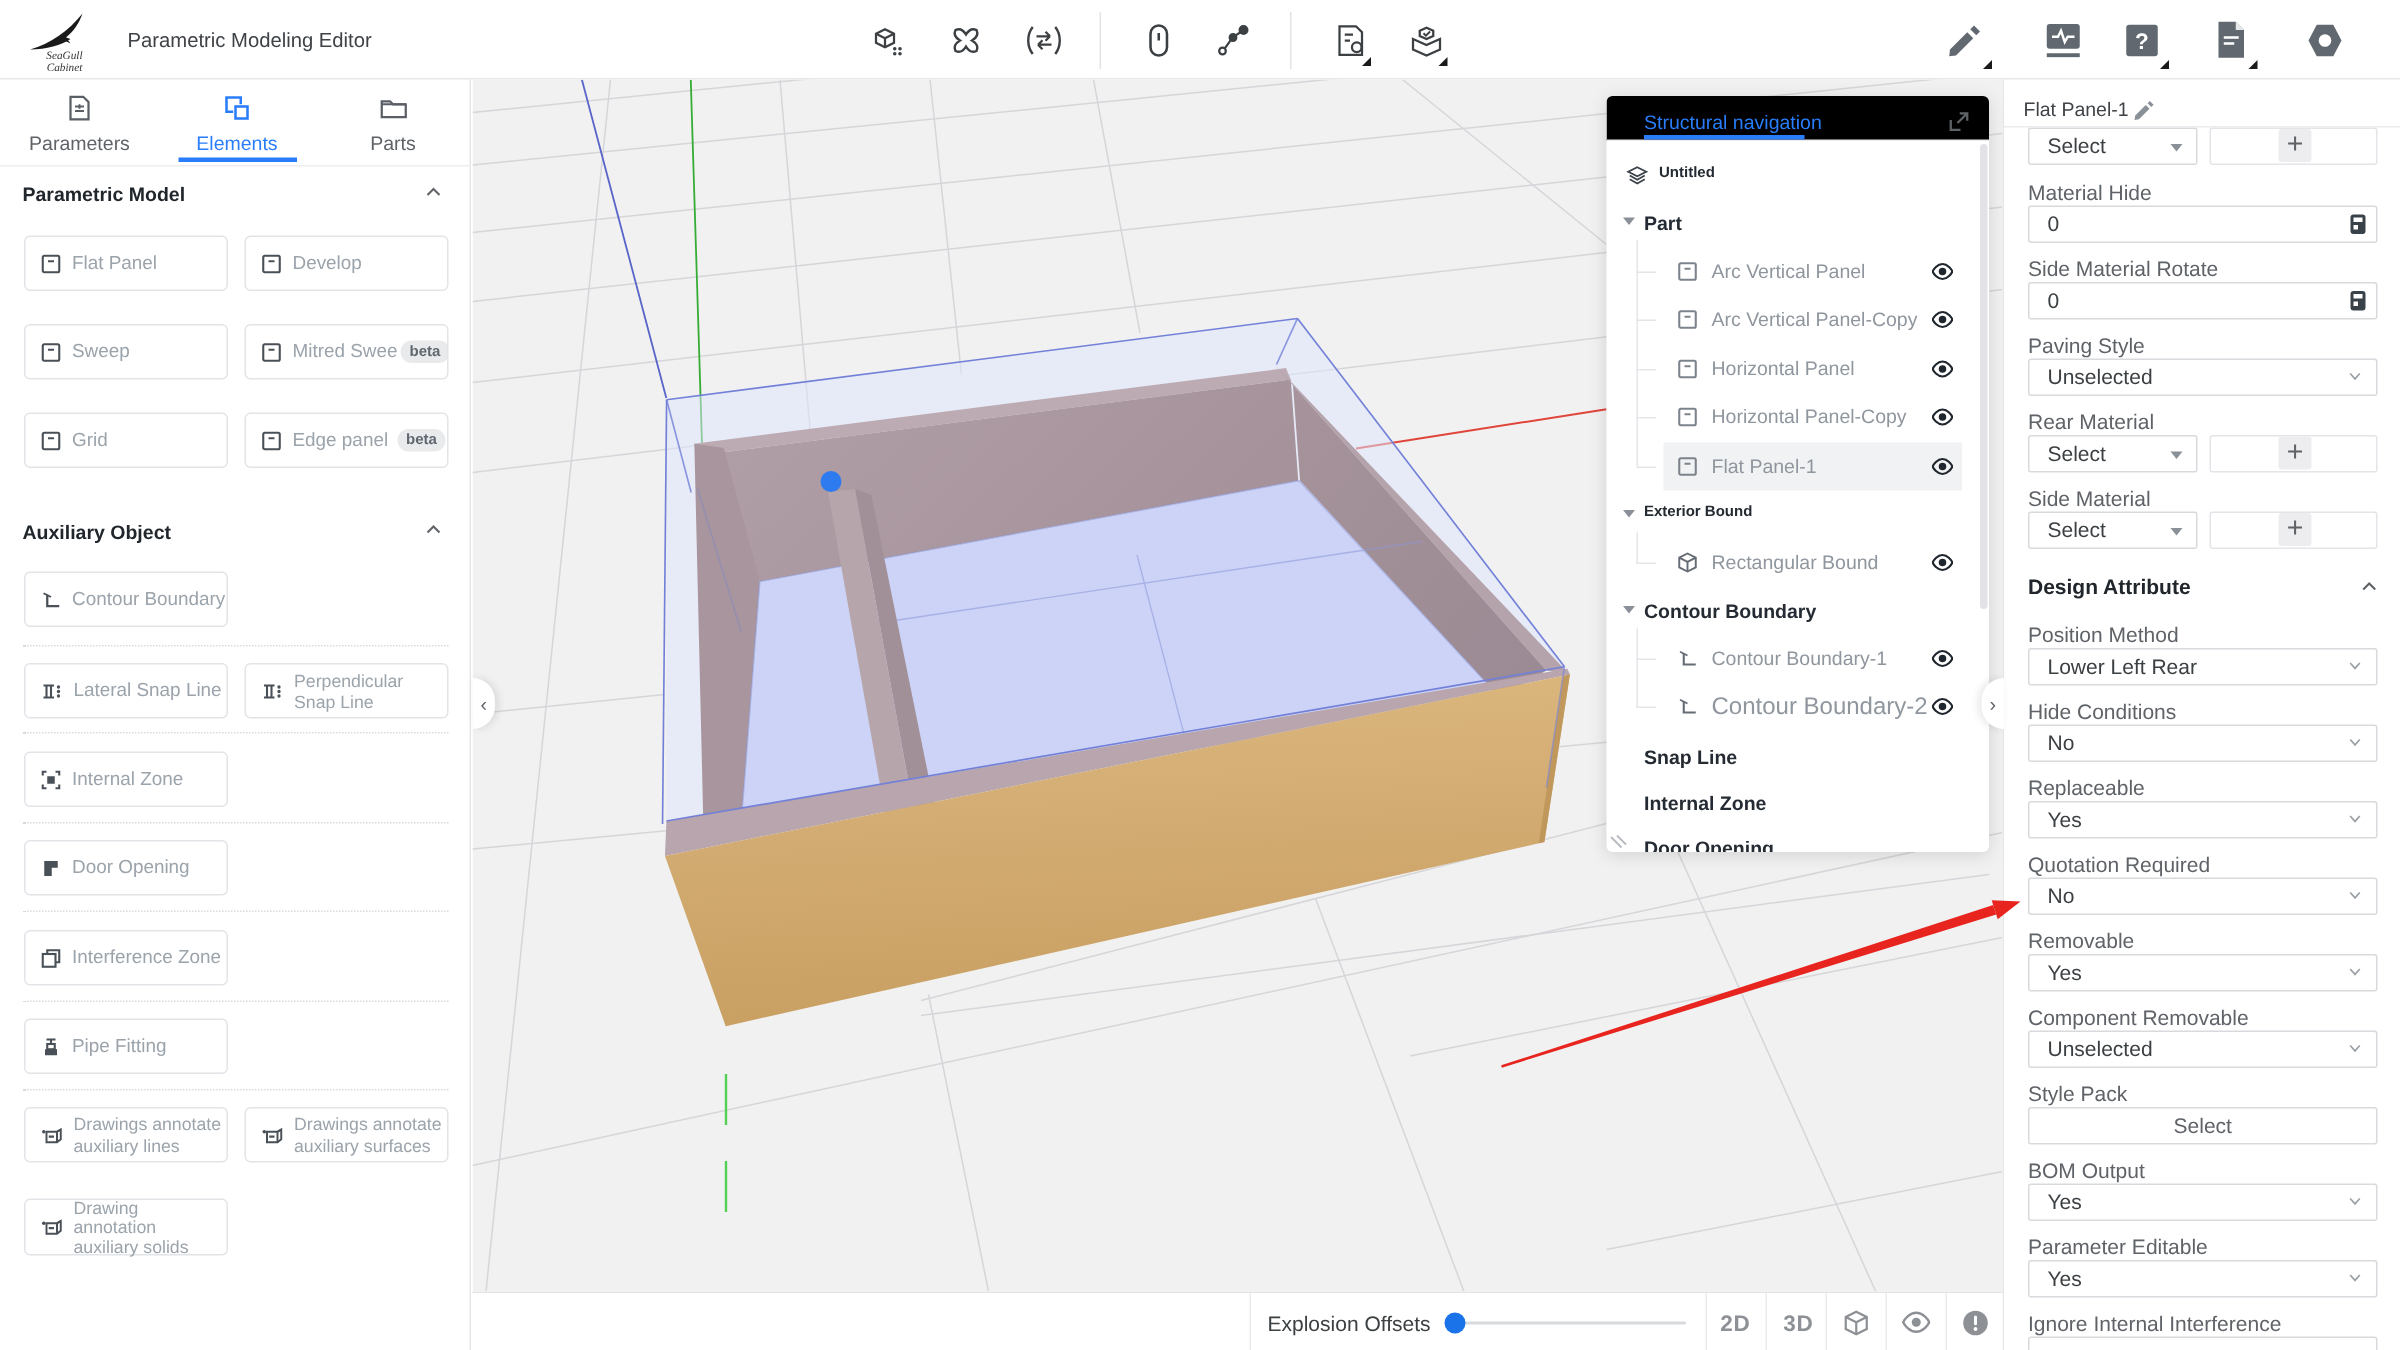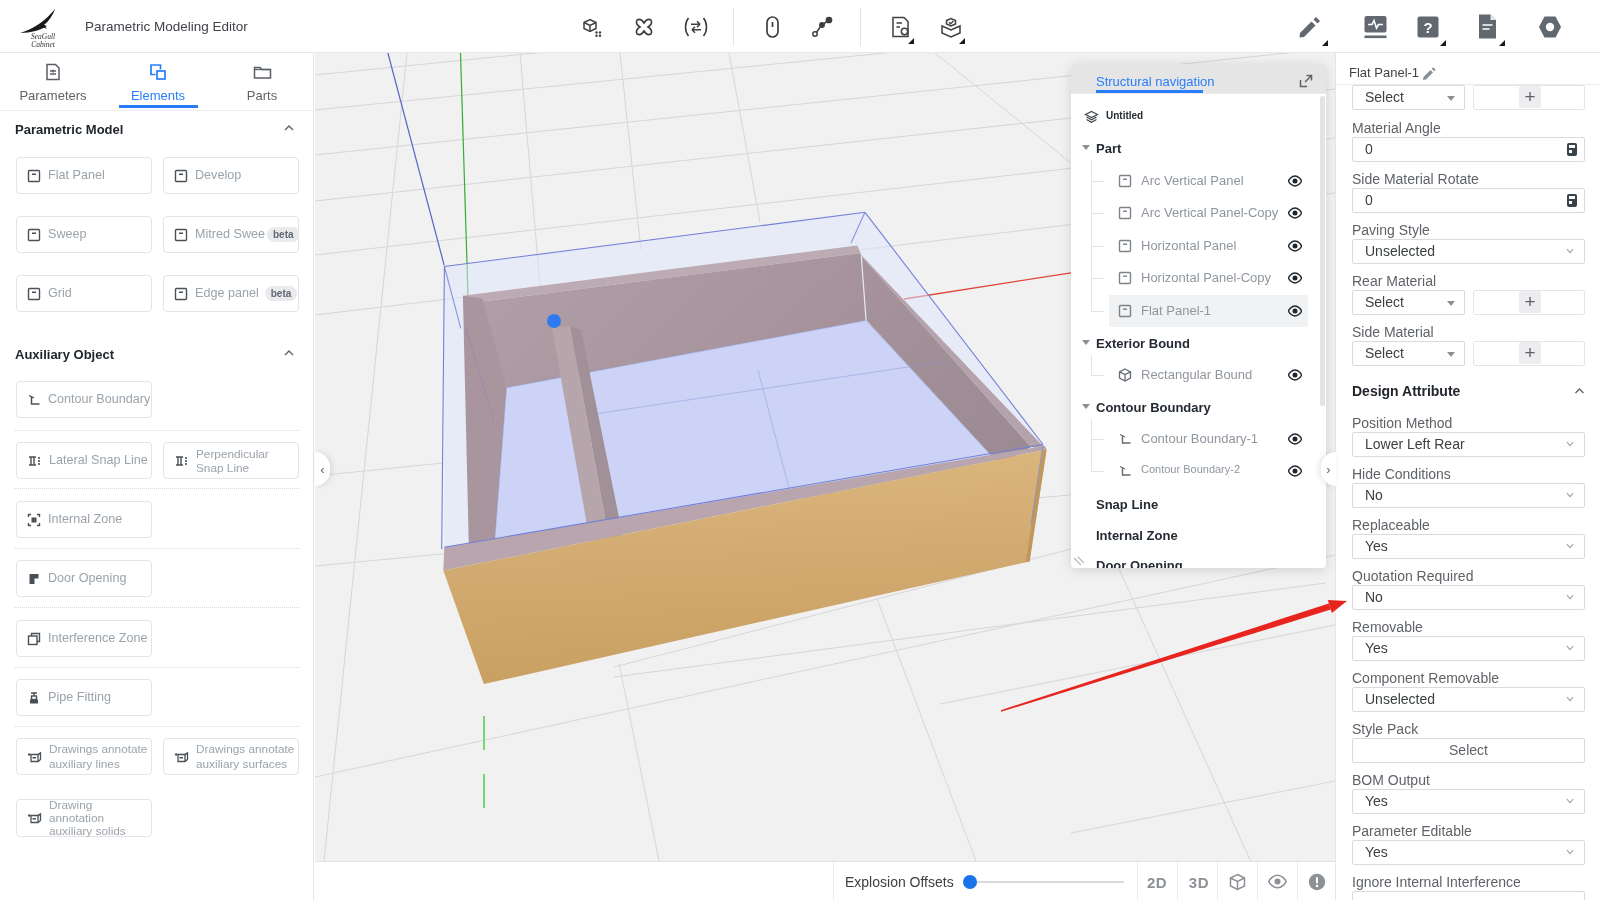--- a/index.html
+++ b/index.html
@@ -30,21 +30,21 @@
 .dotsep{left:15px;width:284px;border-top:1px dotted #d8d9dd;}
 
 #canvas{left:315px;top:53px;width:1020px;height:808px;z-index:1;}
 
 #bottombar{left:315px;top:861px;width:1020px;height:39px;background:#fff;border-top:1px solid #e3e3e6;z-index:12;}
 .bbdiv{top:0;width:1px;height:39px;background:#ebebee;}
 .bblabel{font-size:15px;font-weight:bold;color:#8d9095;top:12px;}
 
 #navpanel{left:1071px;top:64px;width:255px;height:504px;background:#fff;border-radius:4px;
   box-shadow:0 2px 12px rgba(0,0,0,.13);z-index:20;overflow:hidden;}
-#navhead{left:0;top:0;width:255px;height:30px;background:#e5e5e5;border-bottom:1px solid #ececef;z-index:5;}
+#navhead{left:0;top:0;width:255px;height:30px;background:#000000;border-bottom:1px solid #ececef;z-index:5;}
 #navtitle{left:25px;top:10px;font-size:13px;color:#2a7dfa;}
 #navunderline{left:25px;top:26px;width:107px;height:3px;background:#2a7dfa;}
 .tri{width:0;height:0;border-left:4px solid transparent;border-right:4px solid transparent;border-top:5px solid #8a8f98;}
 .treeline{background:#e4e5e9;}
 #navscroll{left:249px;top:32px;width:5px;height:310px;background:#e2e2e7;border-radius:3px;}
 
 #rightpanel{left:1335px;top:53px;width:265px;height:847px;background:#fff;border-left:1px solid #e5e5e8;z-index:10;}
 #rphead{left:0;top:0;width:265px;height:32px;border-bottom:1px solid #ececef;}
 .rlabel{left:16px;font-size:14px;color:#5f6368;}
 .rctrl{left:16px;width:233px;height:25px;border:1px solid #d8dadd;border-radius:2px;background:#fff;
@@ -495,21 +495,21 @@
 
     <svg class="abs" style="left:13px;top:46px" width="15" height="15" viewBox="0 0 15 15" fill="none" stroke="#3d434b" stroke-width="1.2">
       <path d="M7.5 1.5 L13.5 4.5 L7.5 7.5 L1.5 4.5 Z"></path>
         <path d="M2.5 7 L7.5 9.8 L12.5 7"></path>
         <path d="M2.5 9.5 L7.5 12.3 L12.5 9.5"></path>
     </svg>
     <span class="abs" style="left:35px;top:46px;font-size:10px;font-weight:bold;color:#252b33">Untitled</span>
     <div class="abs tri" style="left:11px;top:81px"></div>
     <span class="abs" style="left:25px;top:77px;font-size:13px;font-weight:bold;color:#252b33">Part</span>
     <div class="abs tri" style="left:11px;top:276px"></div>
-    <span class="abs" style="left:25px;top:272px;font-size:13px;font-weight:bold;color:#252b33">Exterior Bound</span>
+    <span class="abs" style="left:25px;top:272px;font-size:10px;font-weight:bold;color:#252b33">Exterior Bound</span>
     <div class="abs tri" style="left:11px;top:340px"></div>
     <span class="abs" style="left:25px;top:336px;font-size:13px;font-weight:bold;color:#252b33">Contour Boundary</span>
     <svg class="abs" style="left:47px;top:110px" width="14" height="14" viewBox="0 0 14 14" fill="none" stroke="#7d838c" stroke-width="1.4">
         <rect x="1.5" y="1.5" width="11" height="11" rx="1"></rect>
         <path d="M5 5.2 L9 5.2"></path>
       </svg>
     <span class="abs" style="left:70px;top:109px;font-size:13px;color:#8f969e">Arc Vertical Panel</span>
     <svg class="abs" style="left:217px;top:111px" width="14" height="12" viewBox="0 0 14 12">
         <path d="M7 1 C10.5 1 13 4.5 13.6 6 C13 7.5 10.5 11 7 11 C3.5 11 1 7.5 0.4 6 C1 4.5 3.5 1 7 1 Z" fill="none" stroke="#20262e" stroke-width="1.4"></path>
         <circle cx="7" cy="6" r="2.5" fill="#20262e"></circle>
@@ -565,42 +565,42 @@
       </svg>
     <span class="abs" style="left:70px;top:367px;font-size:13px;color:#8f969e">Contour Boundary-1</span>
     <svg class="abs" style="left:217px;top:369px" width="14" height="12" viewBox="0 0 14 12">
         <path d="M7 1 C10.5 1 13 4.5 13.6 6 C13 7.5 10.5 11 7 11 C3.5 11 1 7.5 0.4 6 C1 4.5 3.5 1 7 1 Z" fill="none" stroke="#20262e" stroke-width="1.4"></path>
         <circle cx="7" cy="6" r="2.5" fill="#20262e"></circle>
       </svg>
     <svg class="abs" style="left:47px;top:400px" width="14" height="14" viewBox="0 0 14 14" fill="none" stroke="#666c75" stroke-width="1.4">
         <path d="M4.5 3.5 L4.5 11 L12.5 11"></path>
         <path d="M2 2.5 L7 5" stroke-width="1.2"></path>
       </svg>
-    <span class="abs" style="left:70px;top:399px;font-size:11px;color:#8f969e">Contour Boundary-2</span>
+    <span class="abs" style="left:70px;top:399px;font-size:16px;color:#8f969e">Contour Boundary-2</span>
     <svg class="abs" style="left:217px;top:401px" width="14" height="12" viewBox="0 0 14 12">
         <path d="M7 1 C10.5 1 13 4.5 13.6 6 C13 7.5 10.5 11 7 11 C3.5 11 1 7.5 0.4 6 C1 4.5 3.5 1 7 1 Z" fill="none" stroke="#20262e" stroke-width="1.4"></path>
         <circle cx="7" cy="6" r="2.5" fill="#20262e"></circle>
       </svg>
     <span class="abs" style="left:25px;top:433px;font-size:13px;font-weight:bold;color:#252b33">Snap Line</span>
     <span class="abs" style="left:25px;top:464px;font-size:13px;font-weight:bold;color:#252b33">Internal Zone</span>
     <span class="abs" style="left:25px;top:494px;font-size:13px;font-weight:bold;color:#252b33">Door Opening</span>
   </div>
   <div class="abs" id="rightpanel">
     <div class="abs rsel" style="top:31.5px">Select<span class="seltri"></span></div>
     <div class="abs rplus" style="top:31.5px">
         <span class="pluschip">+</span>
       </div>
     <div class="abs" id="rphead">
         <span class="abs" style="left:13px;top:12px;font-size:13px;color:#3f4347">Flat Panel-1</span>
       <svg class="abs" style="left:86px;top:13px" width="15" height="15" viewBox="0 0 15 15" fill="#8a9097">
           <path d="M1.5 11 L8.5 4 L11 6.5 L4 13.5 L1 14 Z"></path>
           <path d="M9.7 2.8 L11.2 1.3 L13.7 3.8 L12.2 5.3 Z"></path>
         </svg>
     </div>
-    <span class="abs rlabel" style="top:67px">Material Angle</span>
+    <span class="abs rlabel" style="top:67px">Material Hide</span>
     <div class="abs rctrl" style="top:83.5px">0<span class="calcic"></span></div>
     <span class="abs rlabel" style="top:118px">Side Material Rotate</span>
     <div class="abs rctrl" style="top:134.5px">0<span class="calcic"></span></div>
     <span class="abs rlabel" style="top:169px">Paving Style</span>
     <div class="abs rctrl" style="top:185.5px">Unselected<svg class="rchev" viewBox="0 0 10 7" fill="none" stroke="#9aa0a6" stroke-width="1.4">
           <path d="M1 1 L5 5.5 L9 1"></path>
         </svg></div>
     <span class="abs rlabel" style="top:220px">Rear Material</span>
     <div class="abs rsel" style="top:236.5px">Select<span class="seltri"></span></div>
     <div class="abs rplus" style="top:236.5px">

